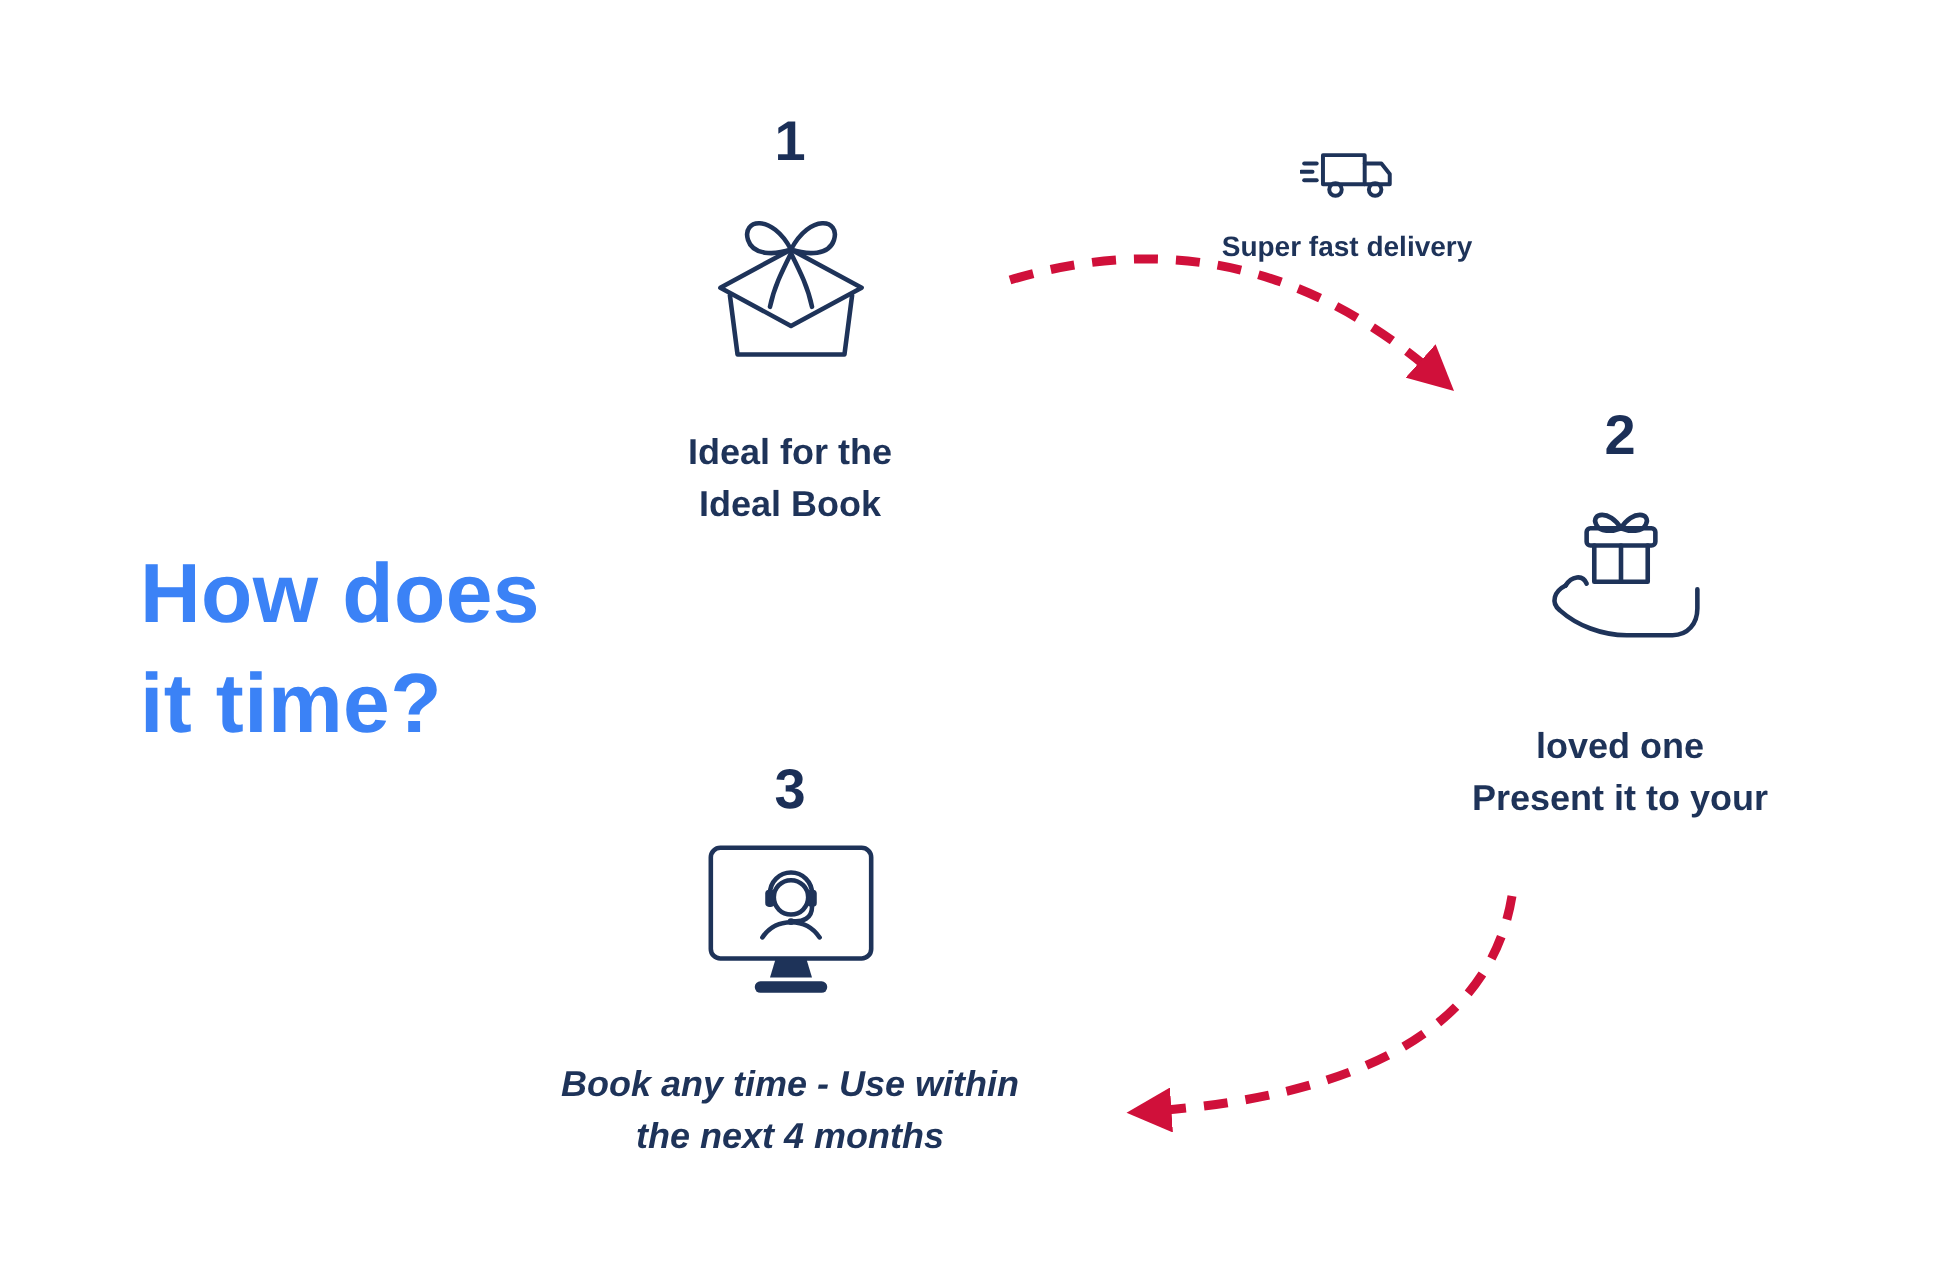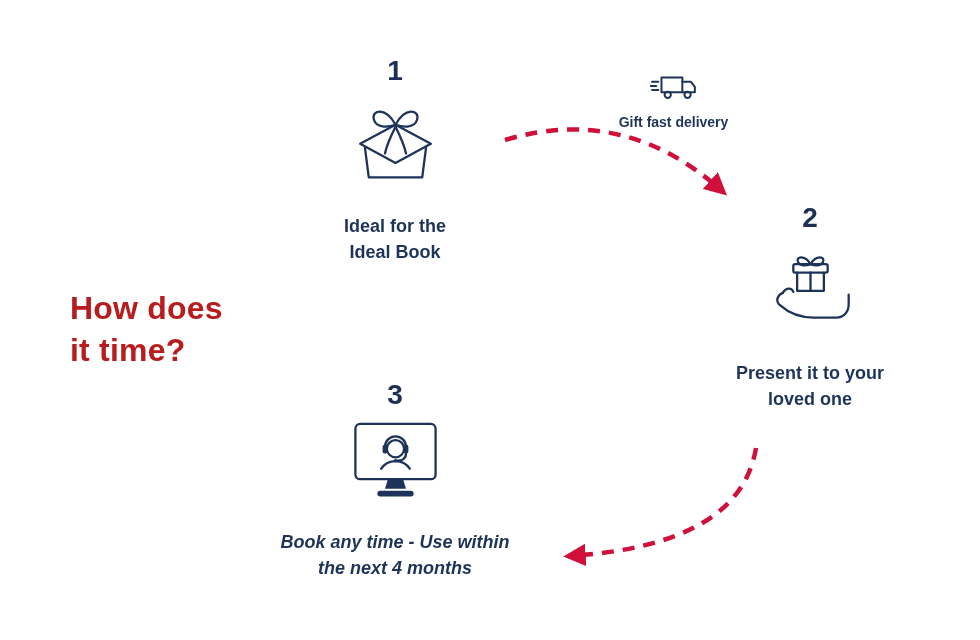--- a/index.html
+++ b/index.html
@@ -14,25 +14,25 @@
   }
   .arrows {
     position: absolute;
     left: 0; top: 0;
     width: 980px; height: 640px;
     pointer-events: none;
   }
   .heading {
     position: absolute;
     left: 70px;
-    top: 288px;
-    font-size: 32px;
+    top: 270px;
+    font-size: 42px;
     font-weight: 800;
     line-height: 1.3;
-    color: #b91c1c;
+    color: #3b82f6;
     letter-spacing: 0.2px;
   }
   .step {
     position: absolute;
     display: flex;
     flex-direction: column;
     align-items: center;
     text-align: center;
   }
   .step-number {
@@ -126,41 +126,41 @@
           <path d="M11 5 H31 V19 H11 Z"></path>
           <path d="M31 9 H39 L43 14 V19 H31"></path>
           <circle cx="17" cy="21.5" r="3"></circle>
           <circle cx="36" cy="21.5" r="3"></circle>
           <path d="M2 9 H8"></path>
           <path d="M0.5 13 H6"></path>
           <path d="M2 17 H8"></path>
         </g>
       </svg>
     </div>
-    <div class="delivery-label">Gift fast delivery</div>
+    <div class="delivery-label">Super fast delivery</div>
   </div>
 
   <div class="step" id="step-2">
     <div class="step-number">2</div>
     <div class="step-icon">
       <svg width="105" height="96" viewBox="0 0 110 100">
         <g class="icon-stroke">
           <rect x="37" y="25" width="36" height="9" rx="2"></rect>
           <path d="M41 34 V53 H69 V34"></path>
           <path d="M55 34 V53"></path>
           <path d="M55 25 C49 15 39 17 42 23 C44 27 50 27 55 25 Z"></path>
           <path d="M55 25 C61 15 71 17 68 23 C66 27 60 27 55 25 Z"></path>
           <path d="M26 55 C20 58 18 64 23 68 C32 76 45 81 58 81 L82 81 C90 81 95 75 95 67 L95 57"></path>
           <path d="M26 55 C29 50 35 49 37 54"></path>
         </g>
       </svg>
     </div>
     <div class="step-label">
+      <div>loved one</div>
       <div>Present it to your</div>
-      <div>loved one</div>
     </div>
   </div>
 
   <div class="step" id="step-3">
     <div class="step-number">3</div>
     <div class="step-icon">
       <svg width="105" height="92" viewBox="0 0 110 96">
         <g class="icon-stroke">
           <rect x="13" y="7" width="84" height="58" rx="5"></rect>
           <circle cx="55" cy="33" r="9"></circle>

